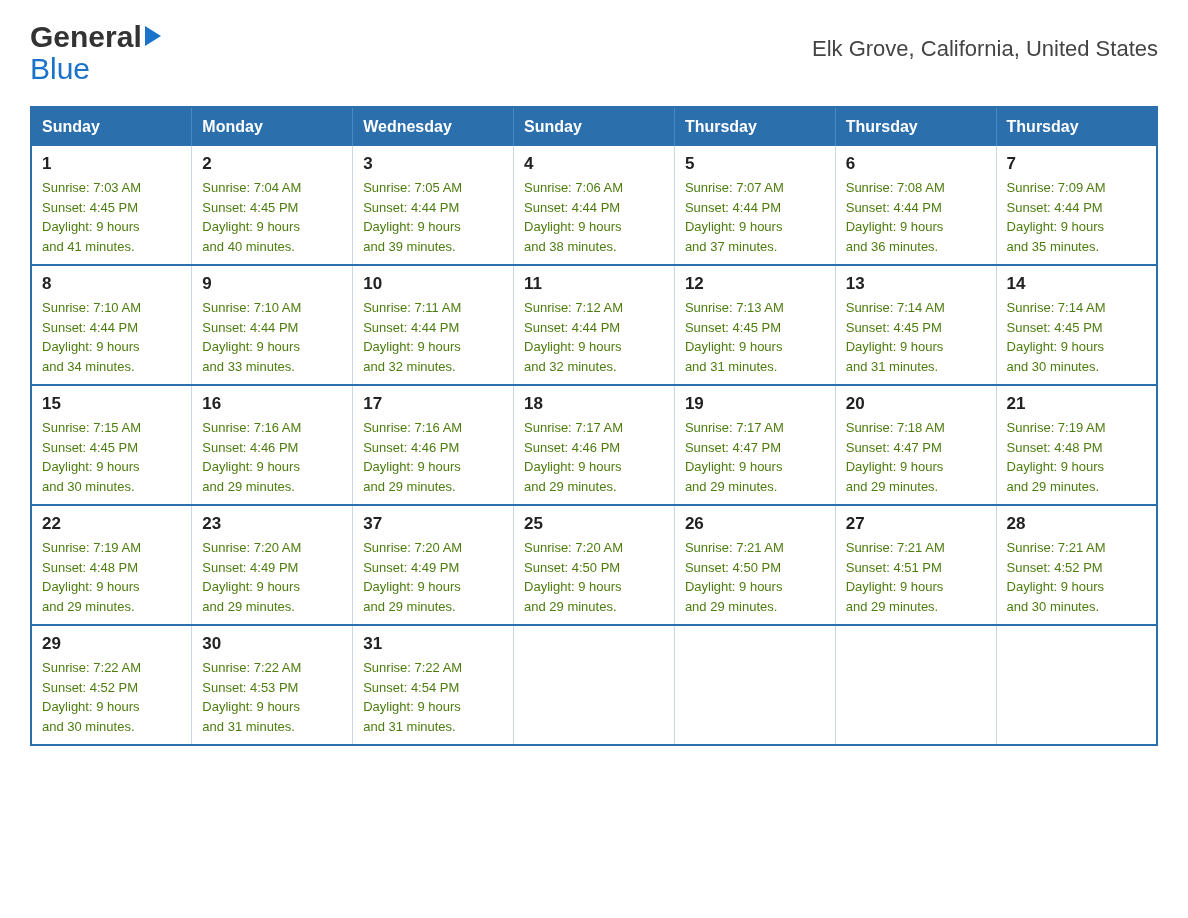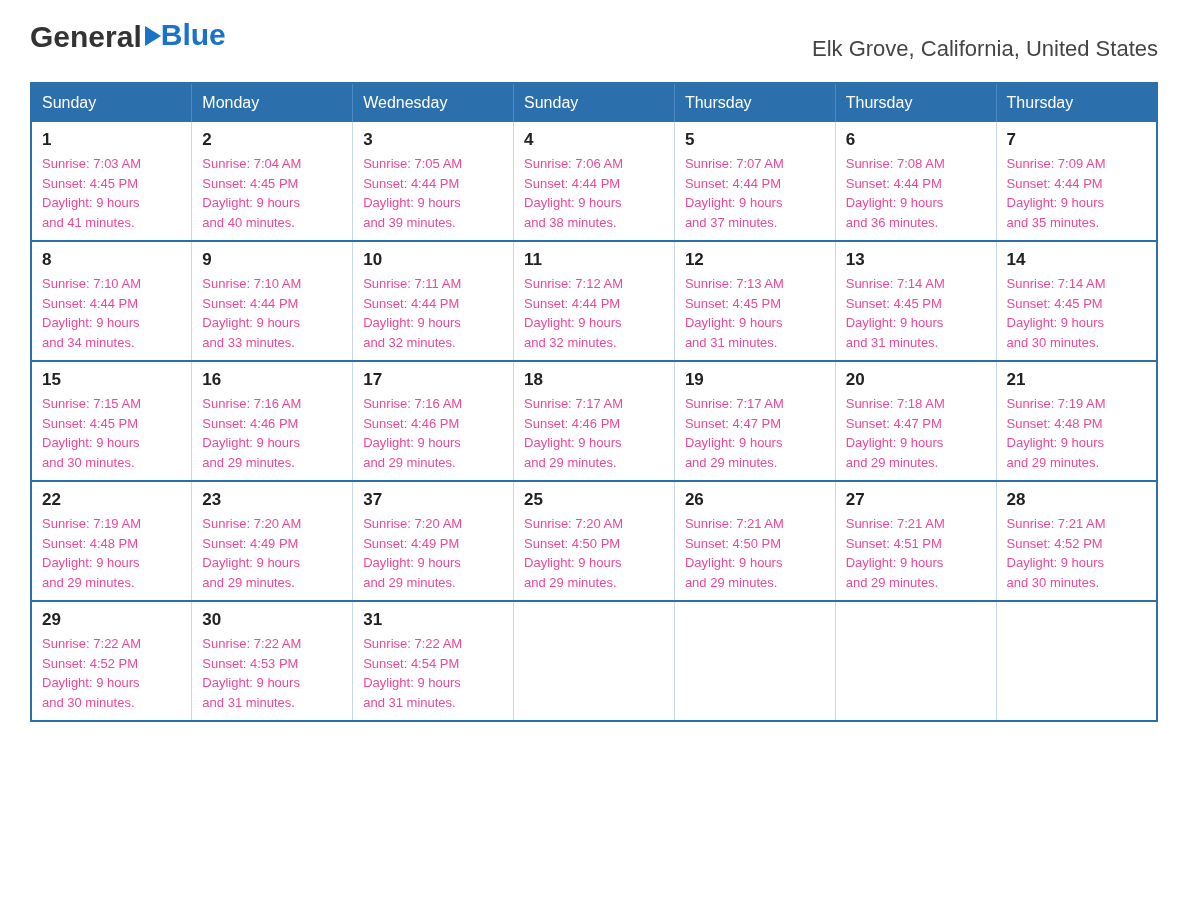--- a/index.html
+++ b/index.html
@@ -11,20 +11,21 @@
       min-height: 918px;
     }
     .header {
       display: flex;
       justify-content: space-between;
       align-items: flex-start;
       margin-bottom: 20px;
     }
     .logo {
       display: flex;
+      flex-direction: column;
       align-items: flex-start;
     }
     .title-block {
       text-align: right;
     }
     .month-title {
       font-size: 52px;
       font-weight: bold;
       color: #222;
       line-height: 1.1;
@@ -36,21 +37,21 @@
     }
     .calendar-table {
       width: 100%;
       border-collapse: collapse;
       border: 2px solid #2c6fad;
     }
     .calendar-table th {
       background-color: #2c6fad;
       color: #ffffff;
       font-size: 16px;
-      font-weight: normal;
+      font-weight: bold;
       padding: 10px 10px;
       text-align: left;
       border-right: 1px solid #4a89c4;
     }
     .calendar-table th:last-child {
       border-right: none;
     }
     .calendar-table td {
       vertical-align: top;
       padding: 8px 10px;
@@ -68,21 +69,21 @@
     }
     .day-num {
       font-size: 17px;
       font-weight: bold;
       color: #222;
       margin-bottom: 4px;
       display: block;
     }
     .day-info {
       font-size: 13px;
-      color: #ec4899;
+      color: #4d7c0f;
       line-height: 1.5;
     }
     .empty-cell {
       background: #fff;
     }
     .logo-row {
       display: flex;
       align-items: center;
     }
     .logo-text-general {
@@ -95,21 +96,21 @@
       width: 0;
       height: 0;
       border-top: 10px solid transparent;
       border-bottom: 10px solid transparent;
       border-left: 16px solid #1a73c9;
       margin-left: 3px;
       margin-top: -2px;
     }
     .logo-text-blue {
       font-size: 30px;
-      font-weight: bold;
+      font-weight: normal;
       color: #1a73c9;
       margin-top: -2px;
     }
   </style>
 </head>
 <body>
 
 <div class="header">
   <div class="logo">
     <div class="logo-row">

